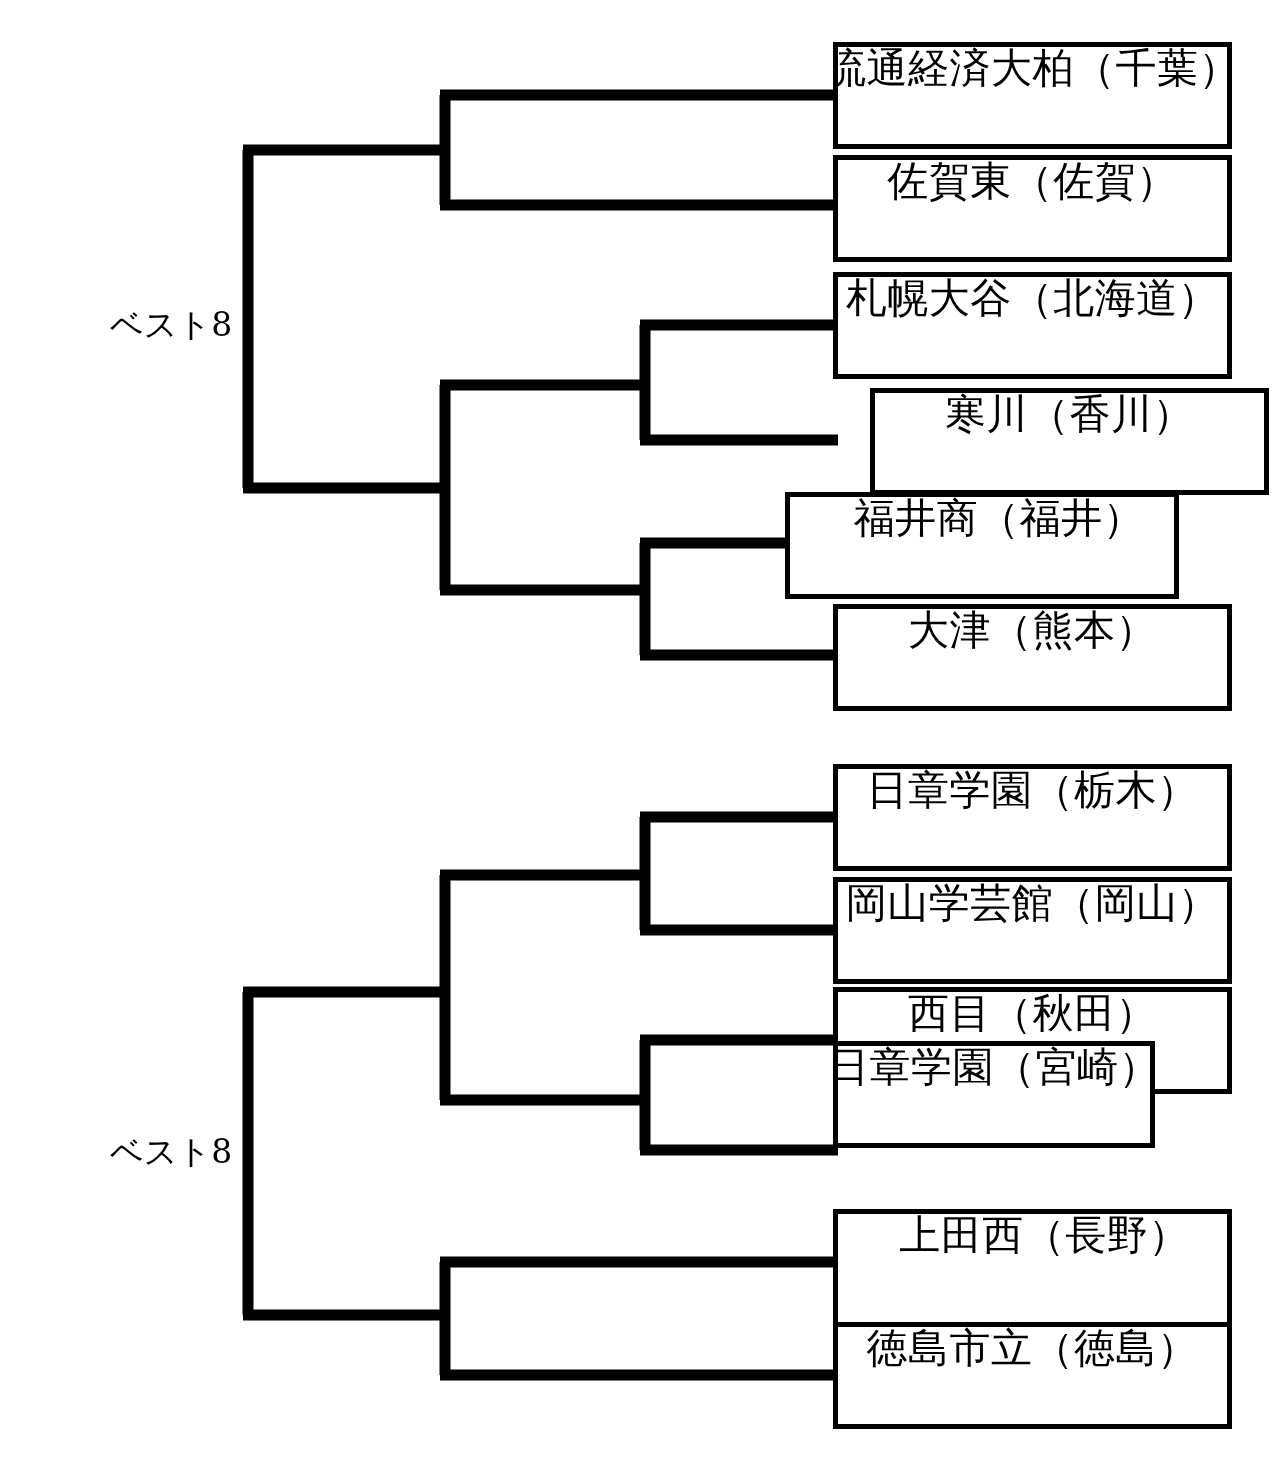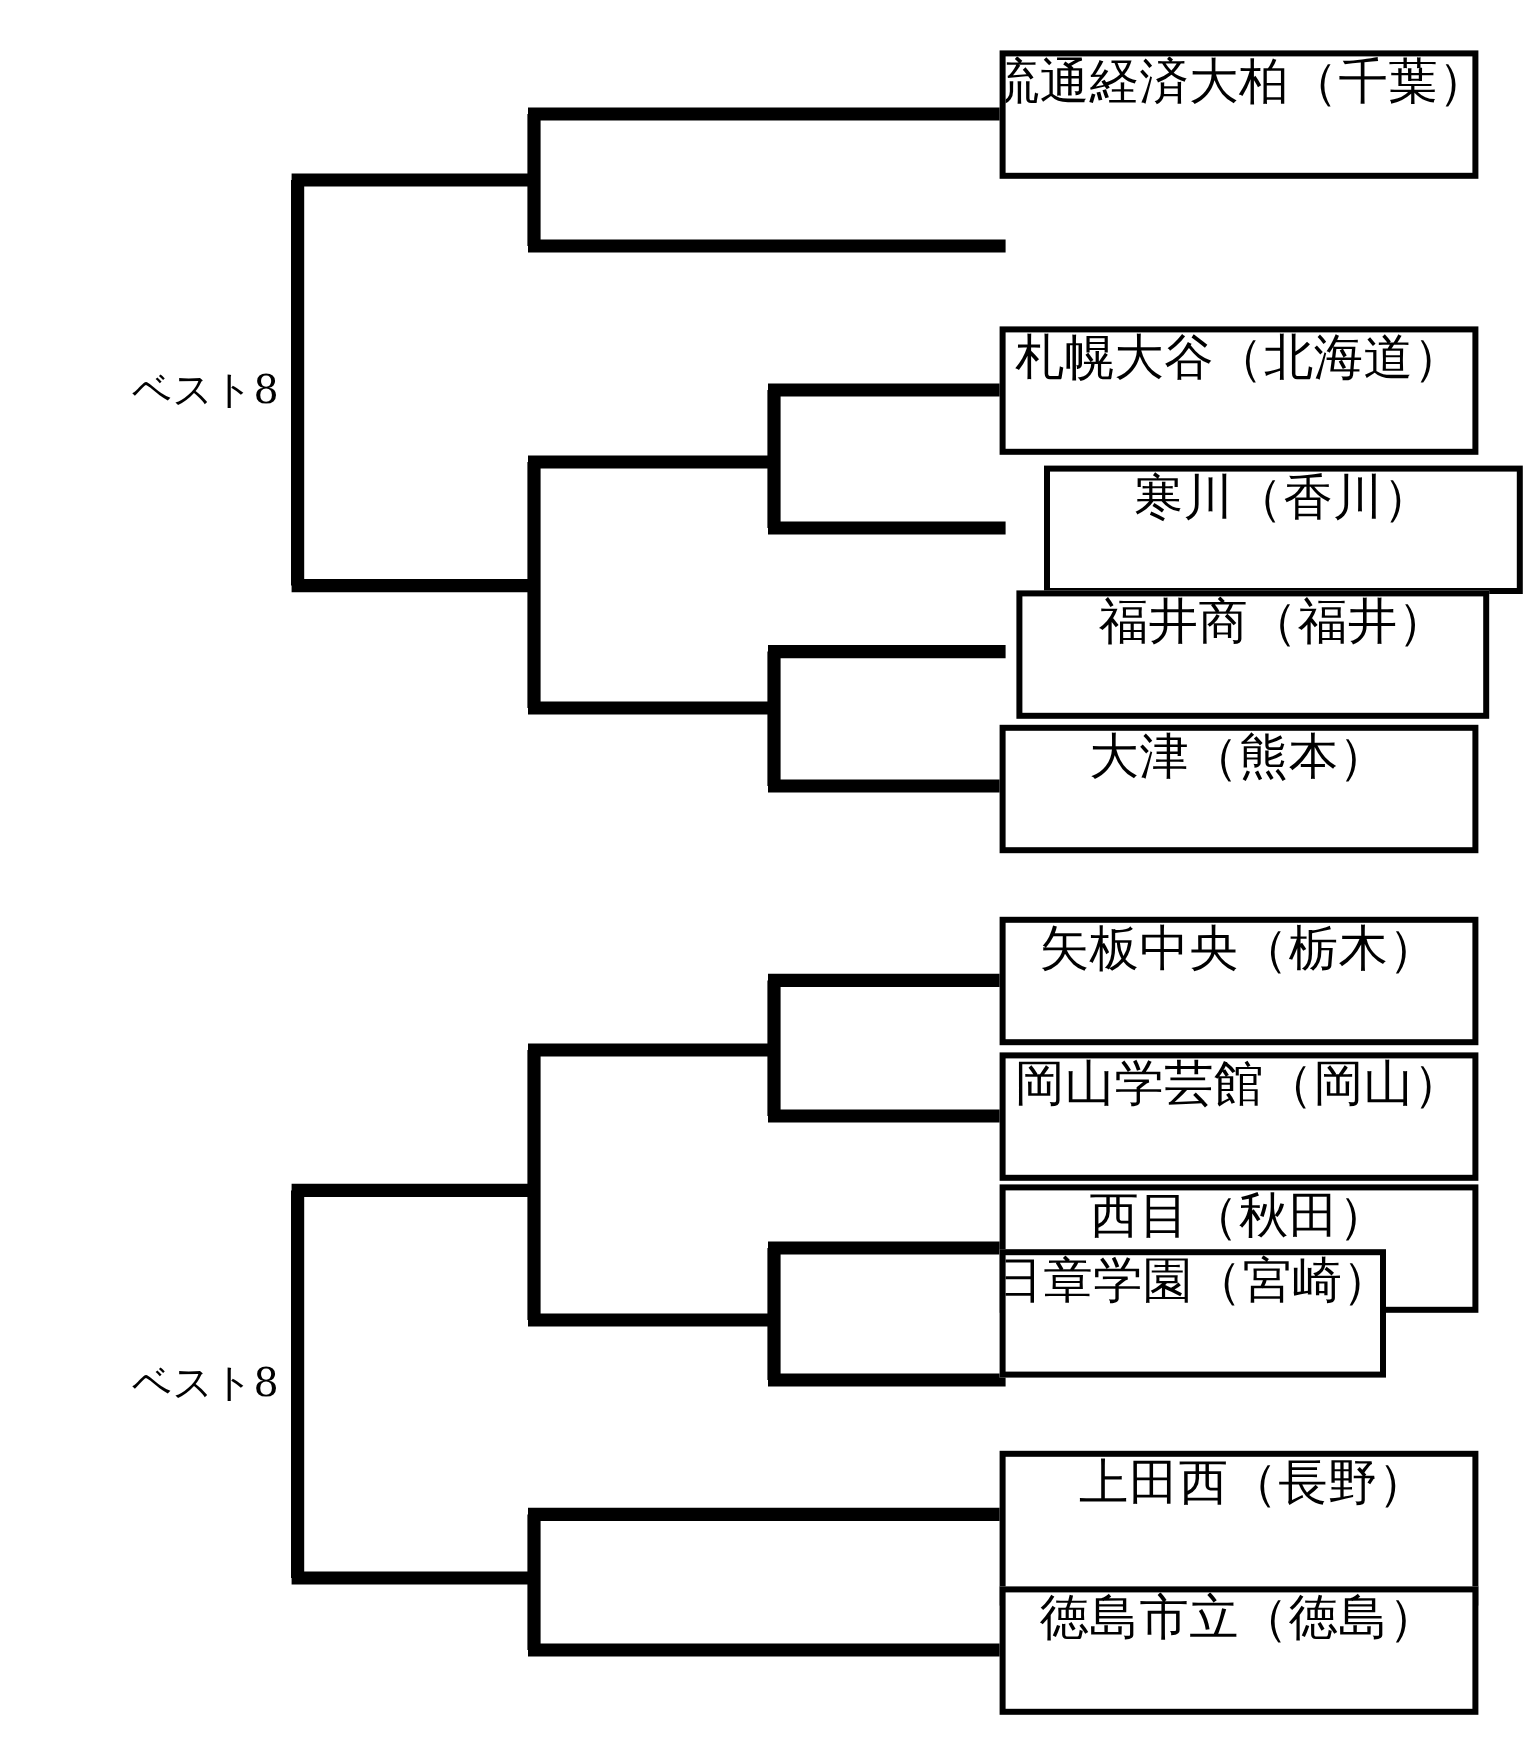--- a/index.html
+++ b/index.html
@@ -111,41 +111,44 @@
 
     </g>
   </svg>
 
   <div class="stage-label" style="left:110px; top:303px;">ベスト8</div>
 
   <div class="team-box" style="left:833px; top:42px; width:399px; height:107px;">
     <span class="team-label">流通経済大柏（千葉）</span>
   </div>
 
+  <div class="team-box" style="left:833px; top:155px; width:399px; height:107px;">
+    <span class="team-label">佐賀東（佐賀）</span>
+  </div>
 
   <div class="team-box" style="left:833px; top:272px; width:399px; height:107px;">
     <span class="team-label">札幌大谷（北海道）</span>
   </div>
 
   <div class="team-box" style="left:870px; top:388px; width:399px; height:107px;">
     <span class="team-label">寒川（香川）</span>
   </div>
 
-  <div class="team-box" style="left:847px; top:492px; width:394px; height:107px;padding-left:34px;">
+  <div class="team-box" style="left:785px; top:492px; width:394px; height:107px;padding-left:34px;">
     <span class="team-label">福井商（福井）</span>
   </div>
 
   <div class="team-box" style="left:833px; top:604px; width:399px; height:107px;">
     <span class="team-label">大津（熊本）</span>
   </div>
 
   <div class="stage-label" style="left:110px; top:1130px;">ベスト8</div>
 
   <div class="team-box" style="left:833px; top:764px; width:399px; height:107px;">
-    <span class="team-label">矢板中央（栃木）</span>
+    <span class="team-label">日章学園（栃木）</span>
   </div>
 
   <div class="team-box" style="left:833px; top:877px; width:399px; height:107px;">
     <span class="team-label">岡山学芸館（岡山）</span>
   </div>
 
   <div class="team-box" style="left:833px; top:987px; width:399px; height:107px;">
     <span class="team-label">西目（秋田）</span>
   </div>
 

